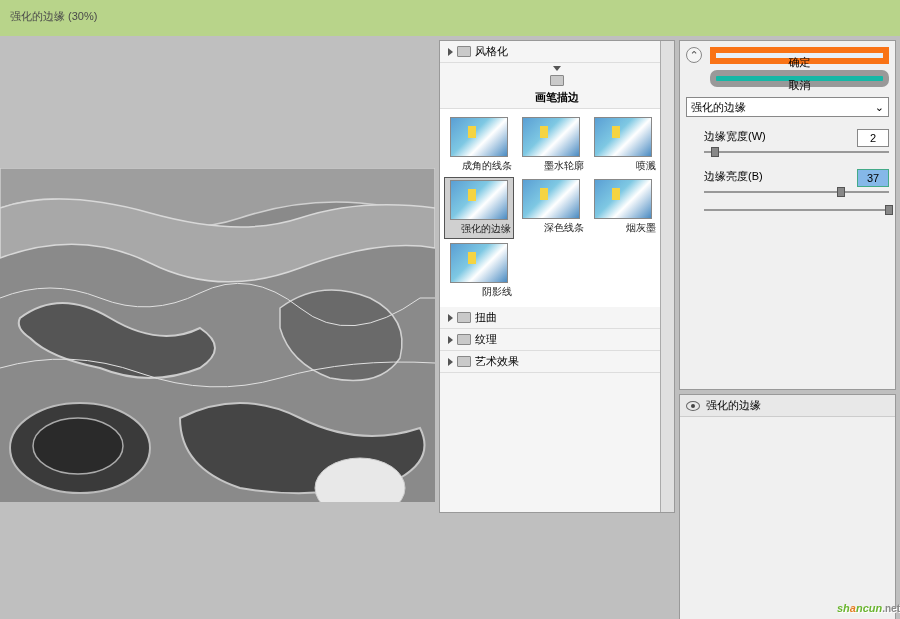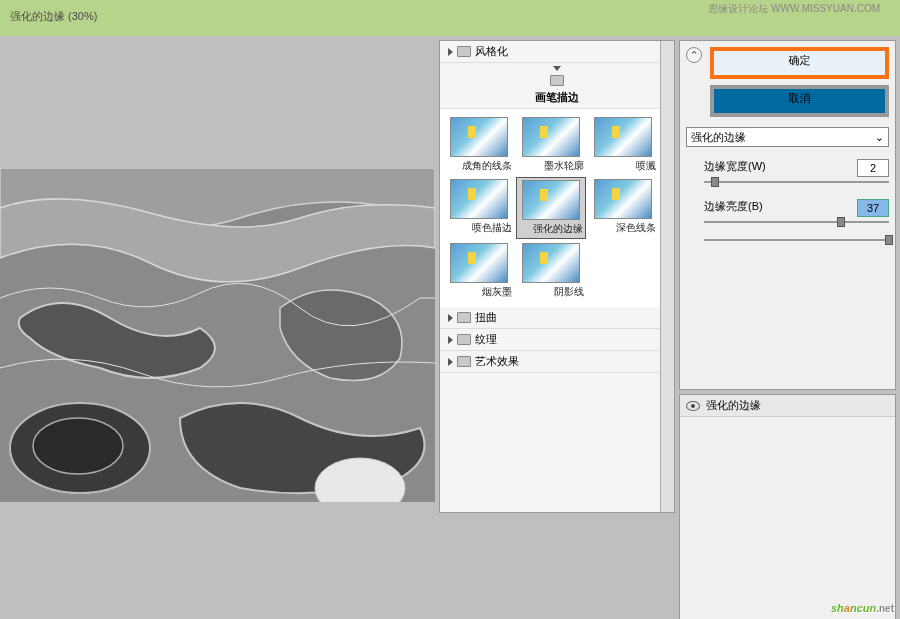--- a/index.html
+++ b/index.html
@@ -28,45 +28,44 @@
 .thumb.sel { background: #d0d0d0; border: 1px solid #555; }
 .thumb-img { width: 58px; height: 40px; margin: 0 auto 2px; border: 1px solid #888; background: linear-gradient(135deg, #5a9fd4 0%, #7ec8e3 40%, #fff 60%, #4a8bc2 100%); position: relative; overflow: hidden; }
 .thumb-img::after { content: ""; position: absolute; left: 30%; top: 20%; width: 8px; height: 12px; background: #f5d442; }
 .thumb-label { font-size: 10px; color: #222; }
 .vbar { position: absolute; right: 0; top: 0; bottom: 0; width: 14px; background: #e0e0e0; border-left: 1px solid #aaa; }
 
 .ctrl-col { flex: 1; background: #bfbfbf; padding: 4px; display: flex; flex-direction: column; gap: 4px; }
 .ctrl-top { background: #f0f0f0; border: 1px solid #999; padding: 6px; height: 350px; }
 .btn-row { display: flex; gap: 8px; align-items: flex-start; margin-bottom: 4px; }
 .round-btn { width: 16px; height: 16px; border: 1px solid #888; border-radius: 50%; background: #f5f5f5; display: flex; align-items: center; justify-content: center; font-size: 9px; color: #555; cursor: pointer; }
-.btn { flex: 1; height: 32px; border: 4px solid #f97316; background: #e8f0f8; cursor: pointer; text-align: center; line-height: 18px; }
-.btn.cancel { background: #0369a1; border-color: #999; }
+.btn { flex: 1; height: 17px; border: 6px solid #f97316; background: #e8f0f8; cursor: pointer; text-align: center; line-height: 18px; }
+.btn.cancel { background: #14b8a6; border-color: #999; border-radius: 7px; }
 .dd { width: 100%; height: 20px; border: 1px solid #888; background: #fff; padding: 0 4px; margin: 10px 0 12px; display: flex; justify-content: space-between; align-items: center; cursor: pointer; }
 .slider-row { margin-bottom: 16px; padding-left: 18px; }
 .slider-head { display: flex; justify-content: space-between; margin-bottom: 4px; }
 .slider-val { width: 32px; height: 18px; border: 1px solid #888; background: #fff; text-align: center; line-height: 16px; }
 .slider-val.hl { background: #85b8e8; border-color: #4a8; }
 .track { height: 2px; background: #999; position: relative; margin: 4px 0; }
 .handle { position: absolute; top: -4px; width: 8px; height: 10px; background: #888; border: 1px solid #555; }
 
 .layers { background: #f0f0f0; border: 1px solid #999; flex: 1; }
 .layer-row { display: flex; align-items: center; gap: 6px; padding: 3px 6px; border-bottom: 1px solid #ccc; background: #e8e8e8; }
 .eye { width: 14px; height: 10px; border: 1px solid #666; border-radius: 50%; position: relative; }
 .eye::after { content: ""; position: absolute; left: 4px; top: 2px; width: 4px; height: 4px; background: #444; border-radius: 50%; }
 
-.wm { position: absolute; right: 6px; bottom: 2px; font-size: 20px; font-weight: bold; font-style: italic; color: #6ab52f; text-shadow: 1px 1px 0 #fff; }
+.wm { position: absolute; right: 0; bottom: 2px; font-size: 20px; font-weight: bold; font-style: italic; color: #6ab52f; text-shadow: 1px 1px 0 #fff; }
 .wm .o { color: #e67e22; }
 .wm .net { font-size: 10px; color: #888; font-style: normal; }
 </style>
 </head>
 <body>
 
 <div class="titlebar">
   <span>强化的边缘 (30%)</span>
-  <span class="titlebar-right">思缘设计论坛  WWW.MISSYUAN.COM</span>
 </div>
 
 <div class="main">
 
   <div class="preview-col">
     <div class="preview-area">
       <svg class="preview-img" viewBox="0 0 435 334" preserveAspectRatio="none">
         <rect width="435" height="334" fill="#8a8a8a"></rect>
         <path d="M0,40 Q60,20 120,45 T240,50 T360,35 T435,55 L435,0 L0,0 Z" fill="#9e9e9e" stroke="#d0d0d0" stroke-width="1.5"></path>
         <path d="M0,90 Q80,60 150,95 T300,100 T435,80 L435,40 Q360,30 300,50 T150,45 T0,40 Z" fill="#a8a8a8" stroke="#d8d8d8" stroke-width="1.5"></path>
@@ -104,24 +103,20 @@
             <div class="thumb-label">成角的线条</div>
           </div>
           <div class="thumb">
             <div class="thumb-img"></div>
             <div class="thumb-label">墨水轮廓</div>
           </div>
           <div class="thumb">
             <div class="thumb-img"></div>
             <div class="thumb-label">喷溅</div>
           </div>
-          <div class="thumb">
-            <div class="thumb-img"></div>
-            <div class="thumb-label">喷色描边</div>
-          </div>
           <div class="thumb sel">
             <div class="thumb-img"></div>
             <div class="thumb-label">强化的边缘</div>
           </div>
           <div class="thumb">
             <div class="thumb-img"></div>
             <div class="thumb-label">深色线条</div>
           </div>
           <div class="thumb">
             <div class="thumb-img"></div>

